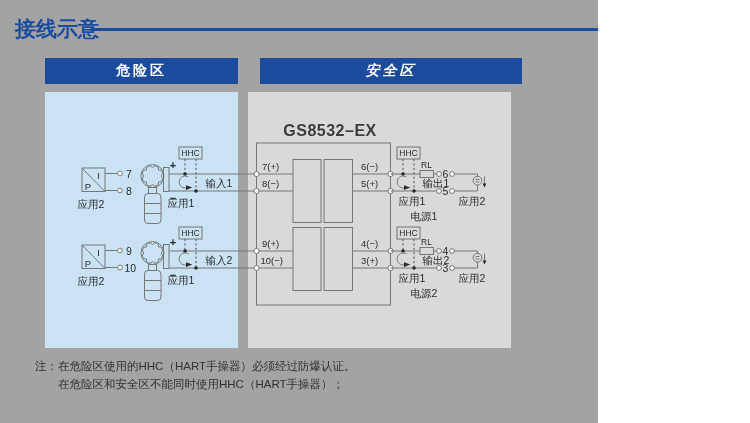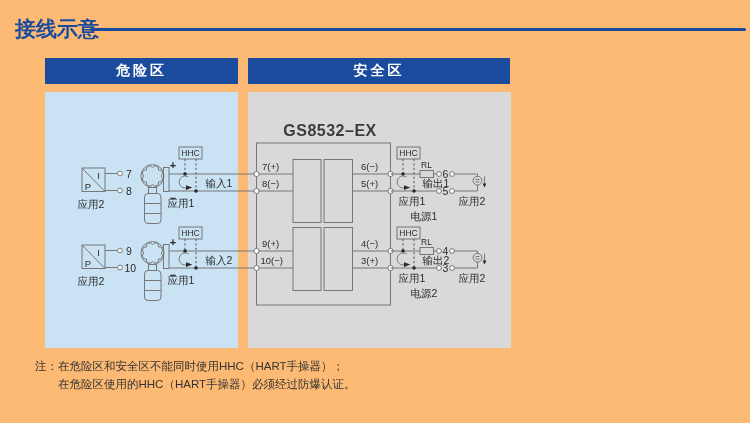--- a/index.html
+++ b/index.html
@@ -1,26 +1,26 @@
 <!DOCTYPE html>
 <html><head>
 <meta charset="utf-8">
 <style>
   html,body { margin:0; padding:0; background:#fff; }
   body { width:750px; height:423px; font-family:"Liberation Sans", sans-serif; }
-  .page { position:relative; width:750px; height:423px; overflow:hidden; background:#fdba74; }
+  .page { position:relative; width:598px; height:423px; overflow:hidden; background:#a3a3a3; }
 
   .page-title { position:absolute; left:15px; top:15px; margin:0; font-size:21px; font-weight:bold; color:#1a4b9d; }
   .title-rule { position:absolute; left:90px; top:28px; width:656px; height:3px; background:#1a4b9d; border-radius:2px; }
 
   .zone-bar { position:absolute; top:58px; height:26px; background:#1a4b9d; color:#fff;
               font-size:14px; font-weight:bold; letter-spacing:3px;
               display:flex; align-items:center; justify-content:center; }
   .hazard-bar { left:45px; width:193px; }
-  .safe-bar { left:248px; width:262px; }
+  .safe-bar { left:260px; width:262px;font-style:italic; }
 
   .panel { position:absolute; top:92px; height:256px; }
   .hazard-panel { left:45px; width:193px; background:#c9e3f5; }
   .safe-panel { left:248px; width:263px; background:#d9d9d9; }
 
   svg.diagram { position:absolute; left:0; top:0; }
 
   .wire   { stroke:#777; stroke-width:1; fill:none; }
   .box    { stroke:#777; stroke-width:1; fill:none; }
   .term   { fill:#fff; stroke:#777; stroke-width:1; }
@@ -260,18 +260,18 @@
       <text class="t10" x="436" y="263.5" text-anchor="middle">输出2</text>
       <text class="t10" x="412" y="281.5" text-anchor="middle">应用1</text>
       <text class="t10" x="472" y="281.5" text-anchor="middle">应用2</text>
       <text class="t10" x="424" y="297" text-anchor="middle">电源2</text>
     </g>
   </svg>
 
   <div class="notes">
     <span class="note-prefix">注：</span>
     <div class="note-lines">
+      <div>在危险区使用的HHC（HART手操器）必须经过防爆认证。</div>
       <div>在危险区和安全区不能同时使用HHC（HART手操器）；</div>
-      <div>在危险区使用的HHC（HART手操器）必须经过防爆认证。</div>
     </div>
   </div>
 
 </div>
 
 </body></html>

